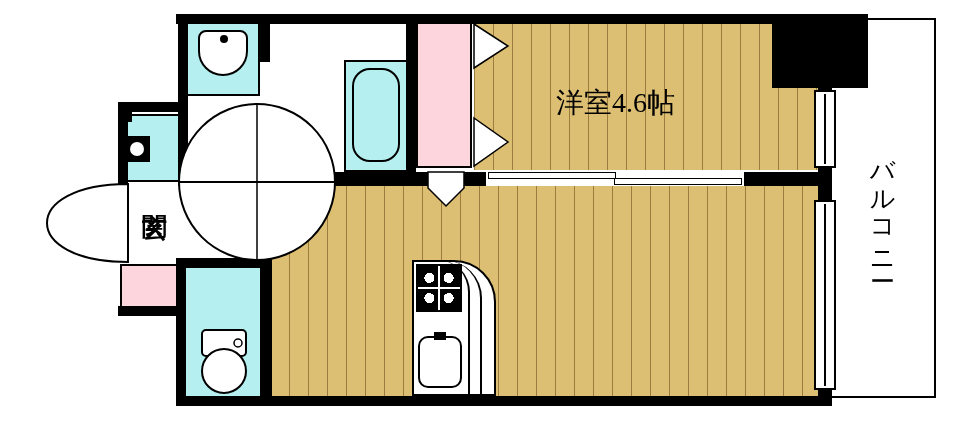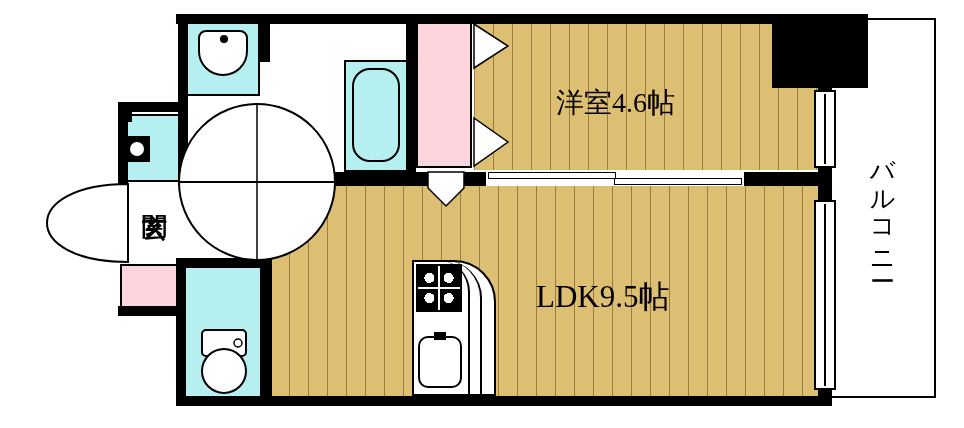--- a/index.html
+++ b/index.html
@@ -104,17 +104,16 @@
     <polygon points="428,172 464,172 464,188 446,206 428,188" fill="#ffffff" stroke="#000000" stroke-width="1.5"></polygon>
 
     <g>
       <rect x="202" y="330" width="44" height="26" rx="4" fill="#ffffff" stroke="#000000" stroke-width="2"></rect>
       <circle cx="238" cy="343" r="4" fill="#ffffff" stroke="#000000" stroke-width="1.5"></circle>
       <ellipse cx="224" cy="371" rx="22" ry="22" fill="#ffffff" stroke="#000000" stroke-width="2"></ellipse>
     </g>
   </svg>
 
   <div class="abs label" style="left:556px;top:84px;font-size:28px;">洋室4.6帖</div>
-  <div class="abs label" style="left:536px;top:276px;font-size:31px;">LDK9.5帖</div>
   <div class="abs label vert" style="left:866px;top:142px;font-size:25px;letter-spacing:3px;">バルコニー</div>
   <div class="abs label vert" style="left:138px;top:194px;font-size:25px;font-weight:600;">玄関</div>
 
 </div>
 
 </body></html>

